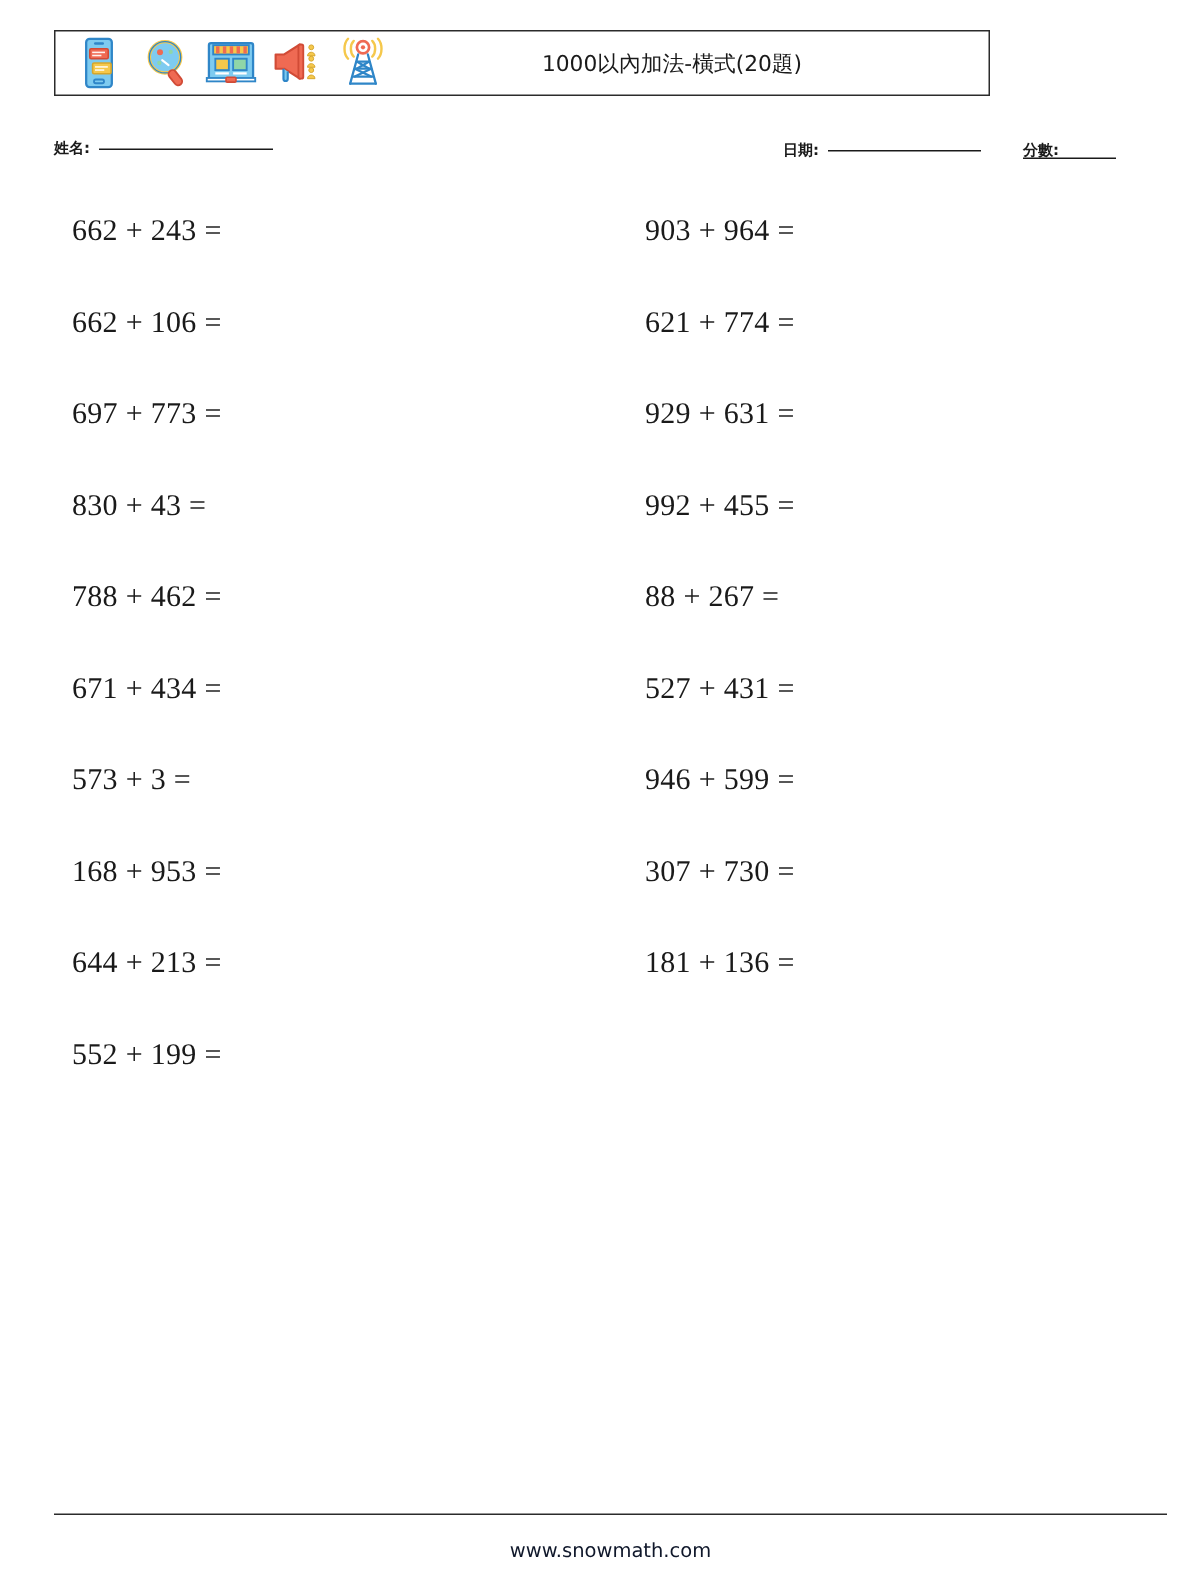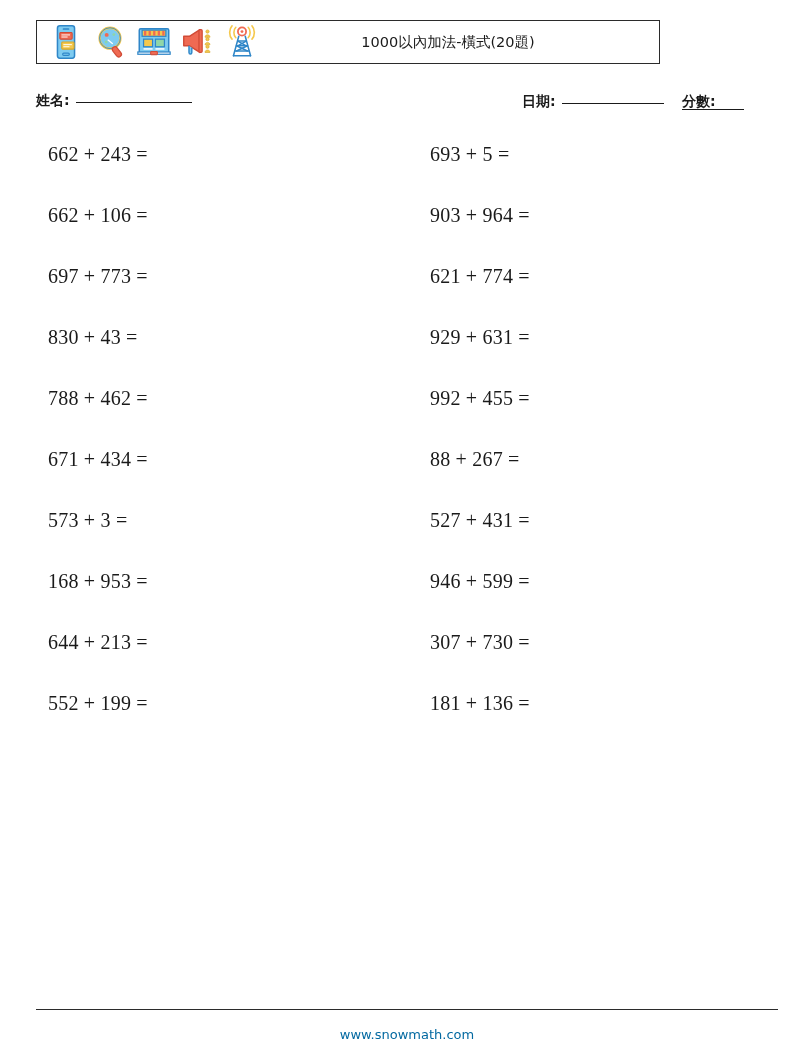--- a/index.html
+++ b/index.html
@@ -62,21 +62,21 @@
     top: 92px;
     width: 742px;
     height: 26px;
   }
   .meta-field {
     position: absolute;
     display: flex;
     align-items: baseline;
     white-space: nowrap;
     font-family: "DejaVu Sans", "Liberation Sans", sans-serif;
-    font-size: 14px;
+    font-size: 10px;
     color: #1a1a1a;
   }
   .meta-field .meta-label {
     font-weight: 700;
   }
   .meta-field.light .meta-label {
     font-weight: 700;
   }
   .meta-rule {
     display: inline-block;
@@ -125,21 +125,21 @@
     width: 742px;
   }
   .footer-rule {
     border-top: 1.6px solid #2b2b2b;
     width: 100%;
   }
   .footer-text {
     text-align: center;
     font-family: "DejaVu Sans", "Liberation Sans", sans-serif;
     font-size: 13px;
-    color: #0369a1;
+    color: #0f172a;
     margin-top: 17px;
   }
 </style>
 </head>
 <body>
 
 <div class="header-box">
 
   <div class="icon-strip">
 
@@ -261,21 +261,20 @@
     <div class="problem">830 + 43 =</div>
     <div class="problem">788 + 462 =</div>
     <div class="problem">671 + 434 =</div>
     <div class="problem">573 + 3 =</div>
     <div class="problem">168 + 953 =</div>
     <div class="problem">644 + 213 =</div>
     <div class="problem">552 + 199 =</div>
   </div>
 
   <div class="col-right">
-    <div class="problem">693 + 5 =</div>
     <div class="problem">903 + 964 =</div>
     <div class="problem">621 + 774 =</div>
     <div class="problem">929 + 631 =</div>
     <div class="problem">992 + 455 =</div>
     <div class="problem">88 + 267 =</div>
     <div class="problem">527 + 431 =</div>
     <div class="problem">946 + 599 =</div>
     <div class="problem">307 + 730 =</div>
     <div class="problem">181 + 136 =</div>
   </div>

